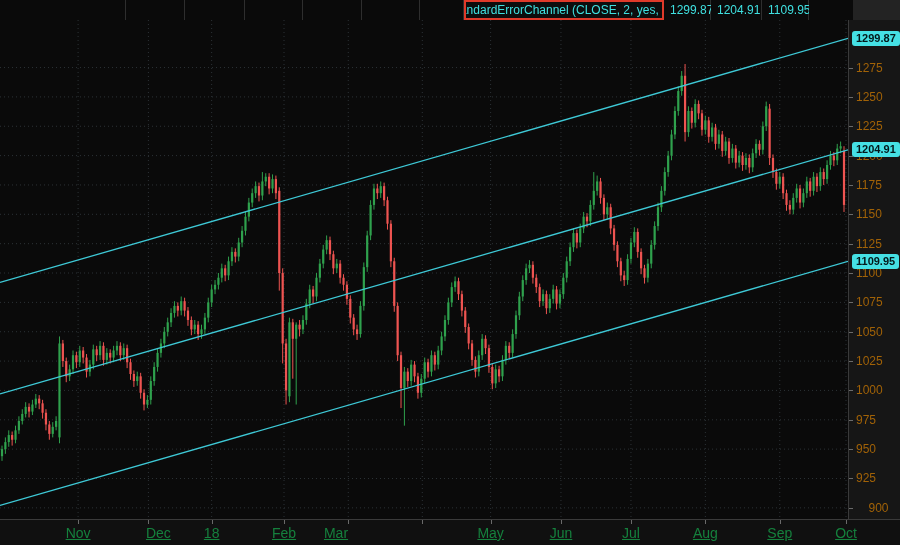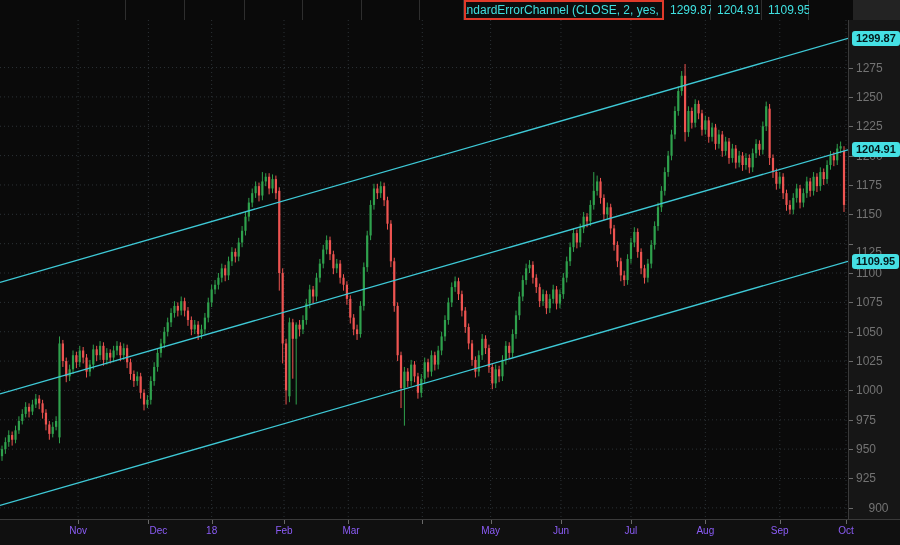--- a/index.html
+++ b/index.html
@@ -19,30 +19,30 @@
             color:#3fe0e0;font-size:12px;white-space:nowrap;}
 
   
   #plot{position:absolute;left:0;top:20px;width:848px;height:499px;background:#0a0a0a;}
   #plot svg{display:block;}
 
   
   #yaxis{position:absolute;left:848px;top:20px;width:52px;height:499px;
          background:#161616;border-left:1px solid #3a3a3a;}
   .ylab{position:absolute;left:7px;width:45px;height:16px;line-height:16px;
-        color:#737373;font-size:12px;}
+        color:#a16207;font-size:12px;}
   .ytick{position:absolute;left:0;width:4px;height:1px;background:#6a6a6a;}
   .badge{position:absolute;left:3px;height:15px;line-height:15px;padding:0 4px;
          background:#45e0e4;color:#03181a;font-size:11px;font-weight:bold;
          border-radius:3px;z-index:3;}
 
   
   #xaxis{position:absolute;left:0;top:519px;width:900px;height:26px;
          background:#101010;border-top:1px solid #3a3a3a;}
-  .xlab{position:absolute;top:5px;color:#8b5cf6;font-size:10px;transform:translateX(-50%);}
+  .xlab{position:absolute;top:5px;color:#15803d;font-size:14px;transform:translateX(-50%);text-decoration:underline;}
   .xtick{position:absolute;top:0;width:1px;height:4px;background:#6a6a6a;}
 </style>
 </head>
 <body>
 
 <div id="app">
 
   <div id="topbar">
 
     <div class="hcell" style="width: 126px;"></div>
@@ -615,21 +615,21 @@
       <div class="ylab" style="top: 362.434px;">1000</div>
       <div class="ytick" style="top: 341.081px;"></div>
       <div class="ylab" style="top: 333.081px;">1025</div>
       <div class="ytick" style="top: 311.728px;"></div>
       <div class="ylab" style="top: 303.728px;">1050</div>
       <div class="ytick" style="top: 282.375px;"></div>
       <div class="ylab" style="top: 274.375px;">1075</div>
       <div class="ytick" style="top: 253.022px;"></div>
       <div class="ylab" style="top: 245.022px;">1100</div>
       <div class="ytick" style="top: 223.669px;"></div>
-      <div class="ylab" style="top: 215.669px; margin-top: 8px;">1125</div>
+      <div class="ylab" style="top: 215.669px;">1125</div>
       <div class="ytick" style="top: 194.316px;"></div>
       <div class="ylab" style="top: 186.316px;">1150</div>
       <div class="ytick" style="top: 164.964px;"></div>
       <div class="ylab" style="top: 156.964px;">1175</div>
       <div class="ytick" style="top: 135.611px;"></div>
       <div class="ylab" style="top: 127.611px;">1200</div>
       <div class="ytick" style="top: 106.258px;"></div>
       <div class="ylab" style="top: 98.2576px;">1225</div>
       <div class="ytick" style="top: 76.9047px;"></div>
       <div class="ylab" style="top: 68.9047px;">1250</div>
@@ -643,21 +643,21 @@
   <div id="xaxis">
       <div class="xtick" style="left: 78.0843px;"></div>
       <div class="xlab" style="left: 78.0843px;">Nov</div>
       <div class="xtick" style="left: 148.42px;"></div>
       <div class="xlab" style="left: 148.42px; padding-left: 20px;">Dec</div>
       <div class="xtick" style="left: 211.655px;"></div>
       <div class="xlab" style="left: 211.655px;">18</div>
       <div class="xtick" style="left: 284.019px;"></div>
       <div class="xlab" style="left: 284.019px;">Feb</div>
       <div class="xtick" style="left: 348.268px;"></div>
-      <div class="xlab" style="left: 351px;">Mar</div>
+      <div class="xlab" style="left: 336px;">Mar</div>
       <div class="xtick" style="left: 422.324px;"></div>
       <div class="xlab" style="left: 422.324px; margin-top: 32px;">Apr</div>
       <div class="xtick" style="left: 490.631px;"></div>
       <div class="xlab" style="left: 490.631px;">May</div>
       <div class="xtick" style="left: 560.966px;"></div>
       <div class="xlab" style="left: 560.966px;">Jun</div>
       <div class="xtick" style="left: 630.964px;"></div>
       <div class="xlab" style="left: 630.964px;">Jul</div>
       <div class="xtick" style="left: 705.357px;"></div>
       <div class="xlab" style="left: 705.357px;">Aug</div>

